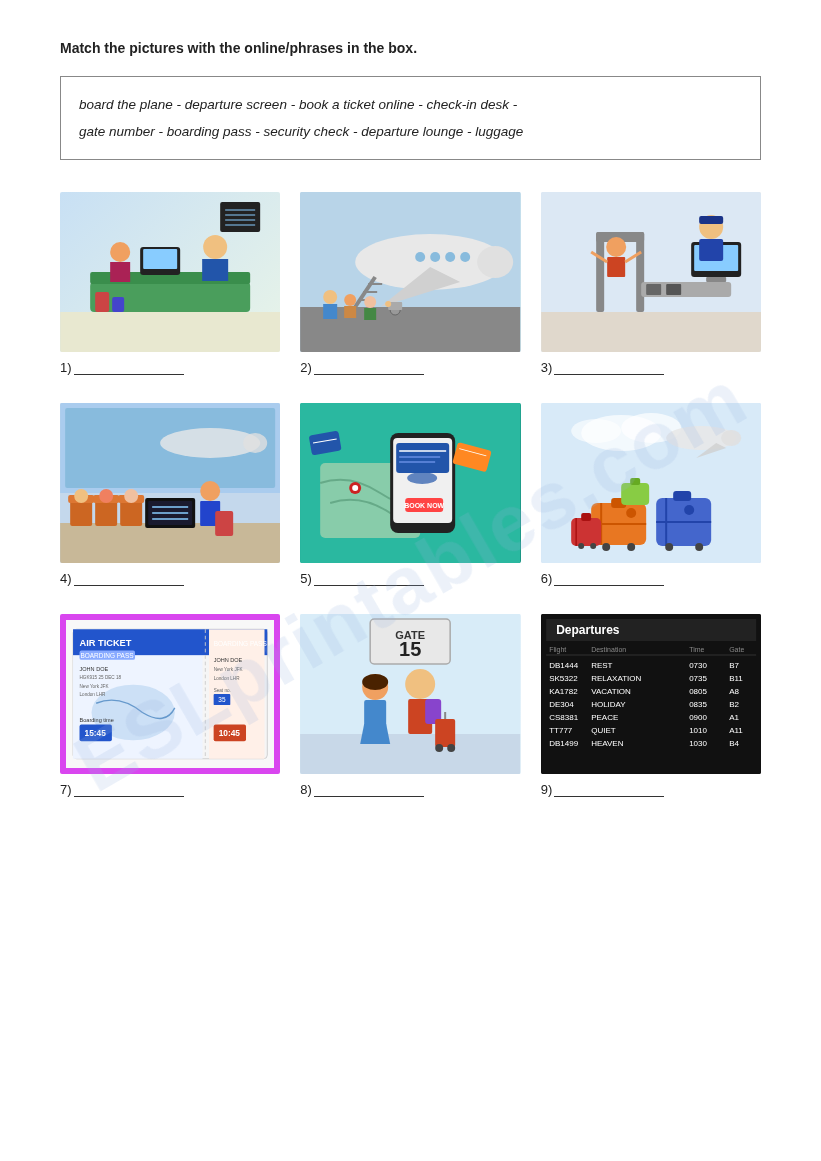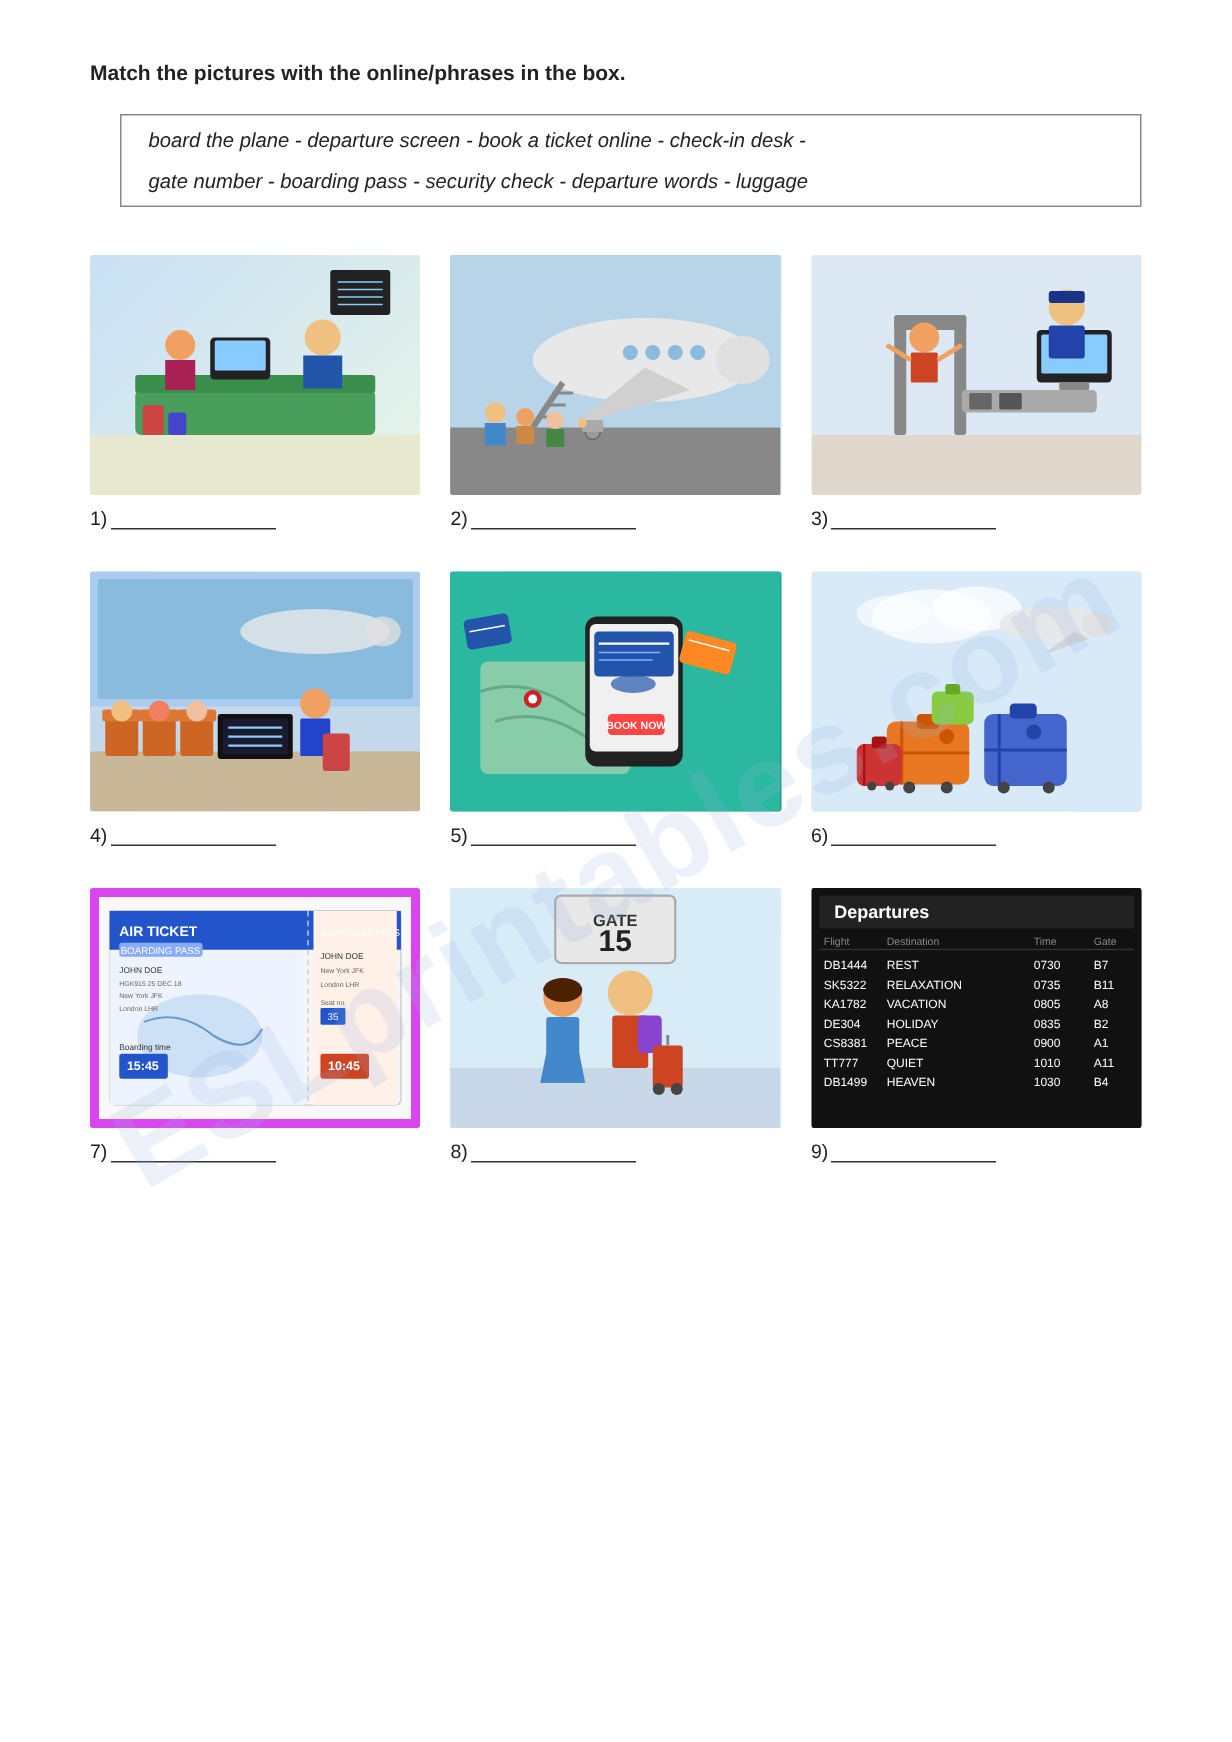--- a/index.html
+++ b/index.html
@@ -13,27 +13,26 @@
     }
 
     .instruction {
       font-size: 14px;
       font-weight: bold;
       margin-bottom: 20px;
     }
 
     .word-box {
       border: 1.5px solid #888;
-      padding: 3px 18px;
+      padding: 14px 18px;
       margin-bottom: 32px;
       font-style: italic;
       font-size: 13.5px;
       line-height: 2;
       color: #222;
-      margin-left: 20px;
     }
 
     .grid {
       display: grid;
       grid-template-columns: repeat(3, 1fr);
       gap: 28px 20px;
       margin-bottom: 10px;
     }
 
     .cell {
@@ -116,21 +115,21 @@
   </style>
 </head>
 <body>
 
 <div class="watermark">ESLprintables.com</div>
 
 <p class="instruction">Match the pictures with the online/phrases in the box.</p>
 
 <div class="word-box">
   <div>board the plane   -   departure screen   -   book a ticket online   -   check-in desk   -</div>
-  <div>gate number   -   boarding pass   -   security check   -   departure words   -   luggage</div>
+  <div>gate number   -   boarding pass   -   security check   -   departure lounge   -   luggage</div>
 </div>
 
 <div class="grid">
 
   <div class="cell">
     <div class="img-box scene1">
       <svg viewBox="0 0 220 160" width="220" height="160" class="scene">
 
         <rect x="30" y="90" width="160" height="30" fill="#4a9e5c" rx="4"></rect>
         <rect x="30" y="80" width="160" height="12" fill="#3a8e4c" rx="2"></rect>

